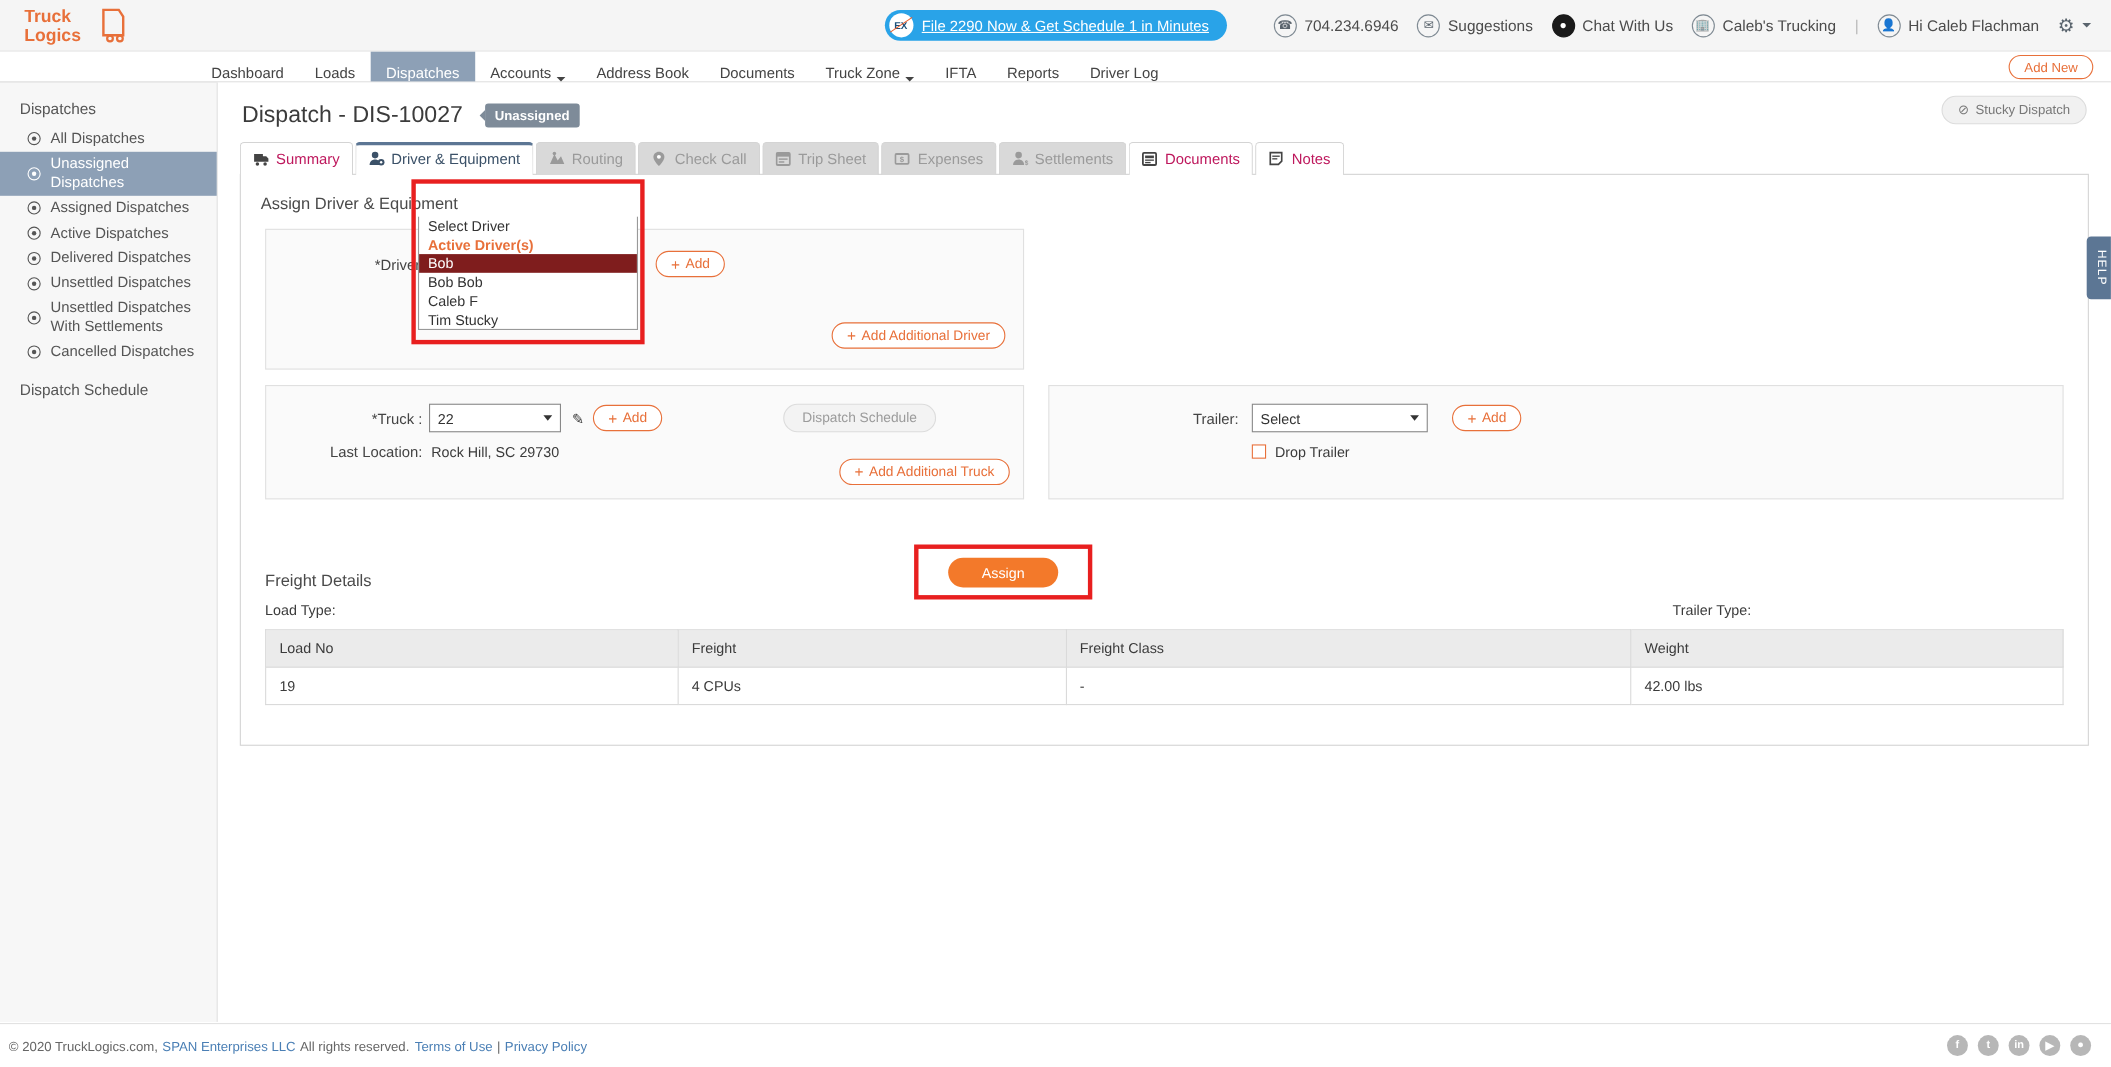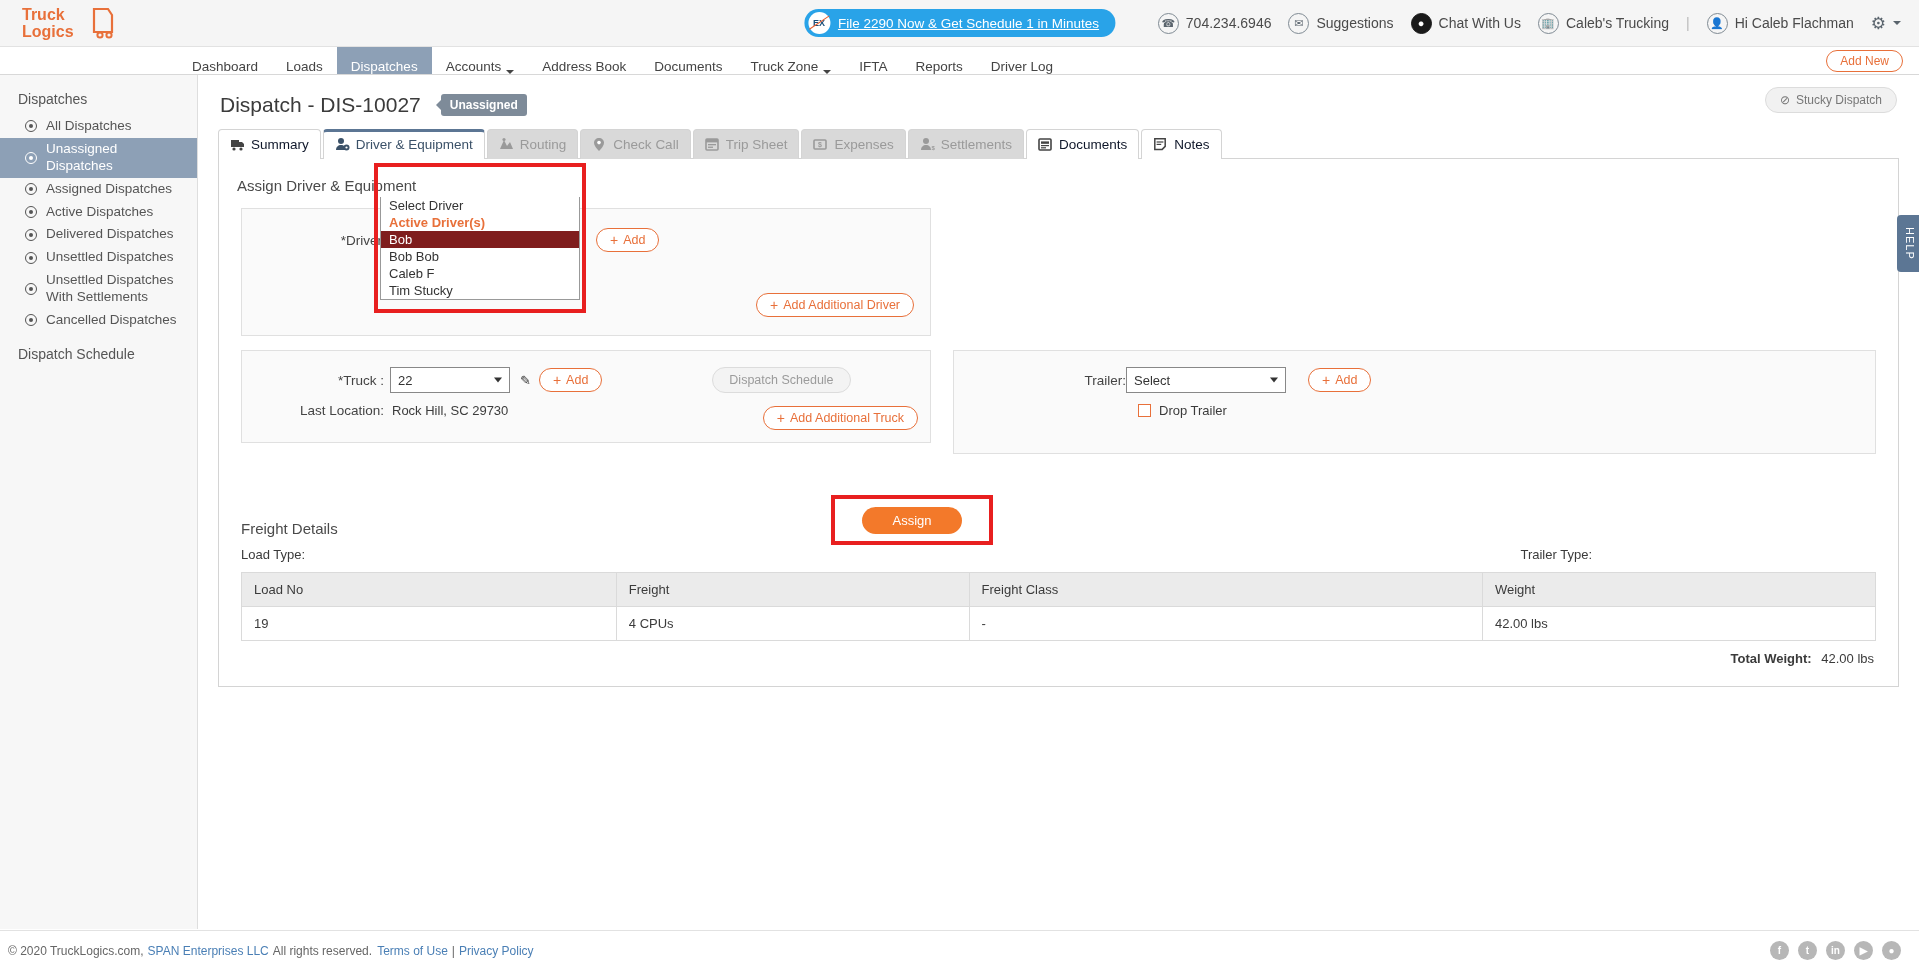--- a/index.html
+++ b/index.html
@@ -170,21 +170,21 @@
     padding: 7px 11px;
     font-size: 13.5px;
     border: 1px solid #d4d4d4;
     border-bottom: none;
     border-radius: 4px 4px 0 0;
     background: #d9d9d9;
     color: #9a9a9a;
     cursor: pointer;
     white-space: nowrap;
   }
-  .tab.enabled { background: #fff; color: #0f172a; }
+  .tab.enabled { background: #fff; color: #be185d; }
   .tab.active {
     background: #fff; color: #3b5168;
     border-top: 3px solid #5c7694;
     padding-top: 5px;
   }
   .tab svg { display: block; flex: none; }
 
   .panel {
     border: 1px solid #d4d4d4;
     background: #fff;
@@ -196,21 +196,21 @@
   .panel-title { font-size: 15px; color: #4a4a4a; padding: 2px 0 14px 6px; }
 
   
   .fbox {
     border: 1px solid #e0e0e0;
     background: #fafafa;
     position: relative;
   }
   .row-flex { display: flex; gap: 22px; }
   .driver-box { width: 690px; height: 128px; margin-left: 10px; }
-  .truck-box { width: 690px; height: 93px; margin-left: 10px; margin-top: 14px; text-decoration: underline; }
+  .truck-box { width: 690px; height: 104px; margin-left: 10px; margin-top: 14px; text-decoration: underline; }
   .trailer-box { flex: 1; height: 104px; margin-top: 14px; margin-right: 10px; }
 
   .field-row { display: flex; align-items: center; }
   .flabel { font-size: 13.5px; color: #444; text-align: right; white-space: nowrap; }
 
   .sel {
     height: 26px;
     border: 1px solid #888;
     background: #fff;
     font-size: 13px;
@@ -605,21 +605,21 @@
           </div>
           <button class="btn-add" style="position:absolute; right:12px; bottom:12px;">
             <span class="plus">+</span>
             <span>Add Additional Truck</span>
           </button>
         </div>
 
         <div class="fbox trailer-box">
           <div class="field-row" style="position:absolute; left:0; top:16px;">
             <span class="flabel" style="width:172px;">Trailer:</span>
-            <div class="sel" style="width:160px; margin-left:0;">
+            <div class="sel" style="width:160px; margin-left:12px;">
               <span>Select</span>
               <span class="arr"></span>
             </div>
             <button class="btn-add" style="margin-left:22px;">
               <span class="plus">+</span>
               <span>Add</span>
             </button>
           </div>
           <div class="field-row" style="position:absolute; left:184px; top:52px; gap:8px;">
             <span class="chk"></span>
@@ -650,24 +650,20 @@
             </thead>
           <tbody id="ftable-body">
               <tr>
                 <td>19</td>
                 <td>4 CPUs</td>
                 <td>-</td>
                 <td>42.00 lbs</td>
               </tr>
             </tbody>
         </table>
-        <div class="total-row">
-          <b>Total Weight:</b>
-          <span style="margin-left:6px;">42.00 lbs</span>
-        </div>
       </div>
     </div>
 
     <div class="help-tab">HELP</div>
   </div>
 </div>
 
 <div class="footer">
   <span>© 2020 TruckLogics.com,</span>
   <a href="#" style="margin-left:4px;">SPAN Enterprises LLC</a>

